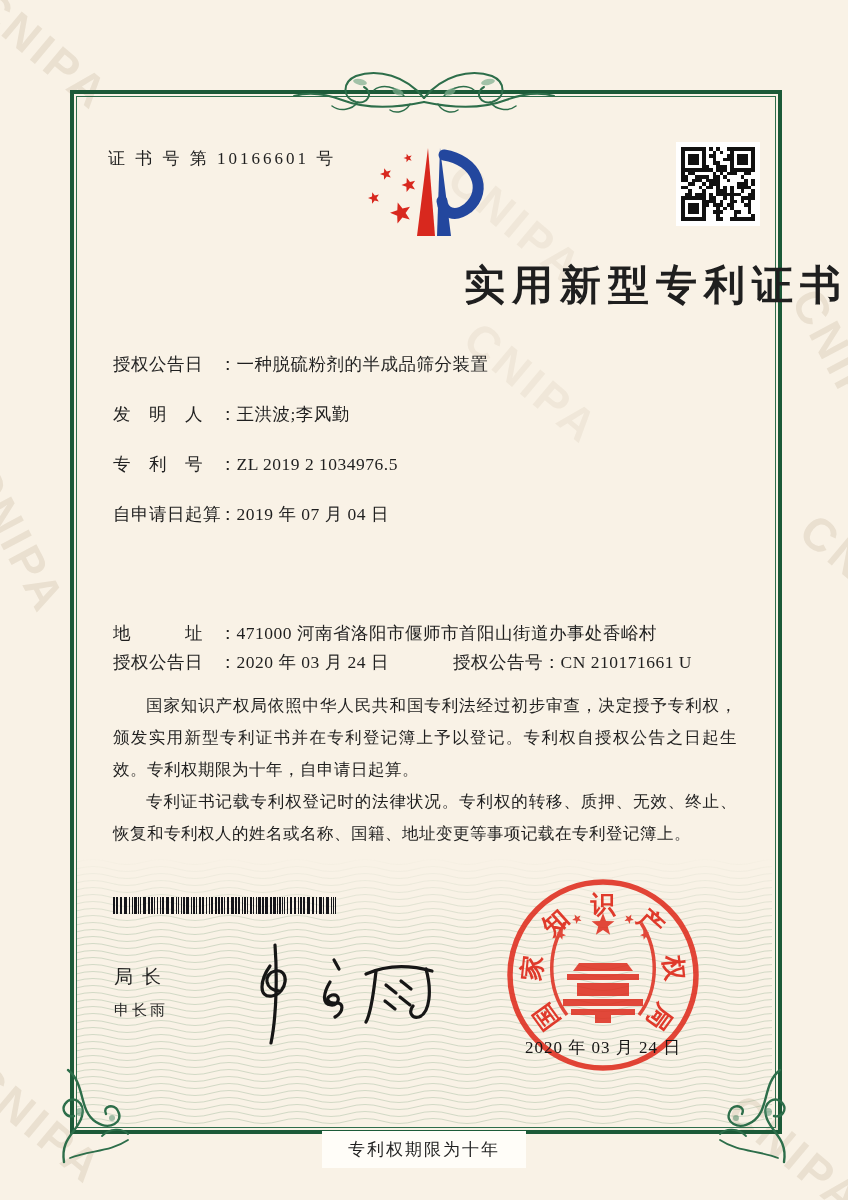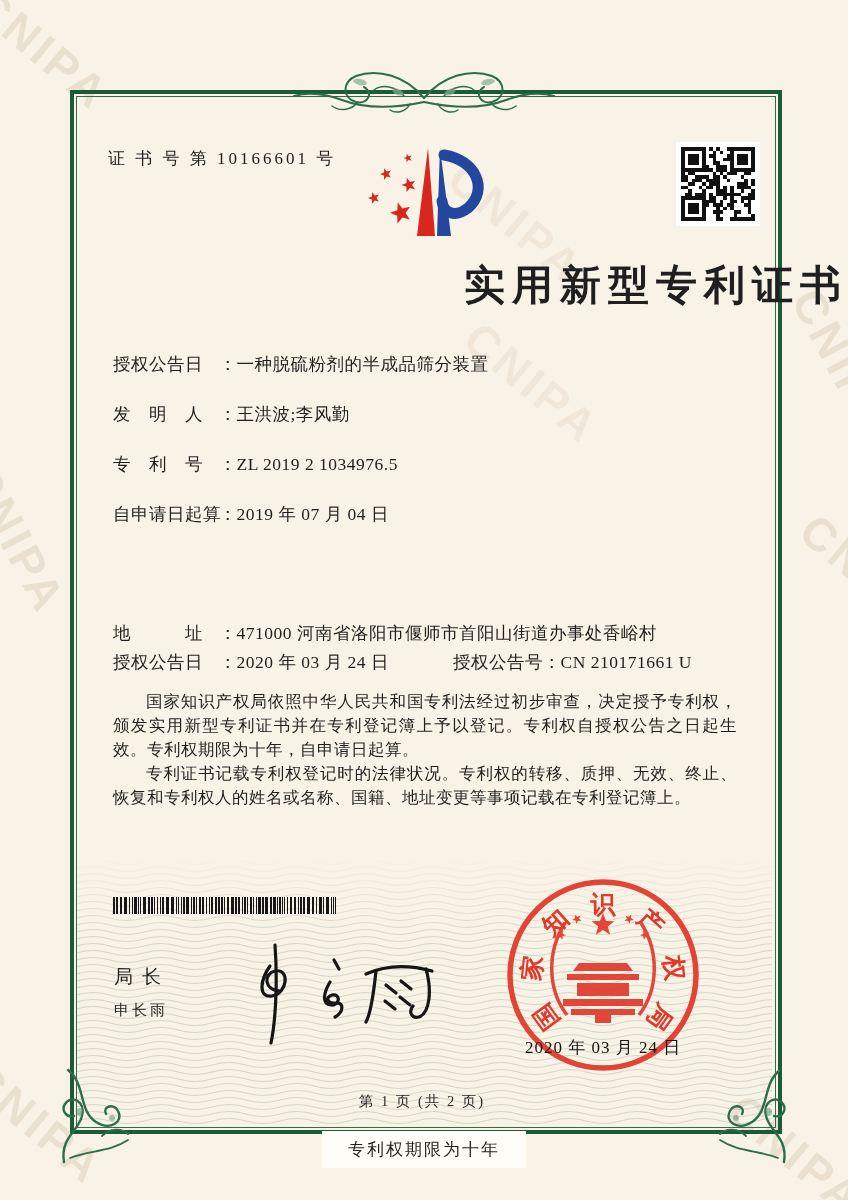--- a/index.html
+++ b/index.html
@@ -27,21 +27,21 @@
   #cert-no{position:absolute;left:108px;top:147px;font-size:17px;letter-spacing:3px;}
   #title{position:absolute;left:0;top:258px;width:100%;text-align:right;
          font-size:41px;font-weight:bold;letter-spacing:7px;}
   #fields{position:absolute;left:113px;top:352px;width:640px;height:340px;}
   .frow{position:absolute;left:0;font-size:17.5px;white-space:nowrap;}
   .flabel{display:inline-block;width:106px;letter-spacing:.5px;}
   .fvalue{letter-spacing:.5px;}
   .fpair2{position:absolute;left:340px;top:0;}
   .fpair2 .flabel{width:auto;text-align:center;}
   #paras{position:absolute;left:113px;top:690px;width:624px;text-align:justify;}
-  #paras p{margin:0;text-indent:2em;font-size:16.5px;line-height:24px;letter-spacing:.5px;}
+  #paras p{margin:0;text-indent:2em;font-size:16.5px;line-height:32px;letter-spacing:.5px;}
   
   #signer-title{position:absolute;left:114px;top:964px;font-size:19px;letter-spacing:9px;}
   #signer-name{position:absolute;left:114px;top:1001px;font-size:15px;letter-spacing:3px;}
   #signature{position:absolute;left:238px;top:940px;}
   #seal{position:absolute;left:503px;top:877px;width:200px;height:200px;opacity:.92;}
   .seal-ch{position:absolute;font-size:25px;font-weight:bold;color:#de2b1c;
            transform-origin:center;white-space:nowrap;}
   #seal-date{position:absolute;left:498px;top:1036px;width:210px;text-align:center;
              font-size:17px;letter-spacing:1px;color:#151515;}
   #page-num{position:absolute;left:70px;top:1092px;width:704px;text-align:center;
@@ -462,16 +462,15 @@
         <span class="seal-ch" style="left: 29.3889px; top: 90.5785px; transform: translate(-50%, -50%) rotate(-84deg);">家</span>
         <span class="seal-ch" style="left: 52.4917px; top: 45.2367px; transform: translate(-50%, -50%) rotate(-42deg);">知</span>
         <span class="seal-ch" style="left: 100px; top: 27px; transform: translate(-50%, -50%) rotate(0deg);">识</span>
         <span class="seal-ch" style="left: 147.508px; top: 45.2367px; transform: translate(-50%, -50%) rotate(42deg);">产</span>
         <span class="seal-ch" style="left: 170.611px; top: 90.5785px; transform: translate(-50%, -50%) rotate(84deg);">权</span>
         <span class="seal-ch" style="left: 157.44px; top: 139.733px; transform: translate(-50%, -50%) rotate(126deg);">局</span>
       </div>
   </div>
   <div id="seal-date">2020 年 03 月 24 日</div>
 
-  <div id="page-num">第 1 页 (共 2 页)</div>
   <div id="foot-note">专利权期限为十年</div>
 
 </div>
 
 </body></html>

